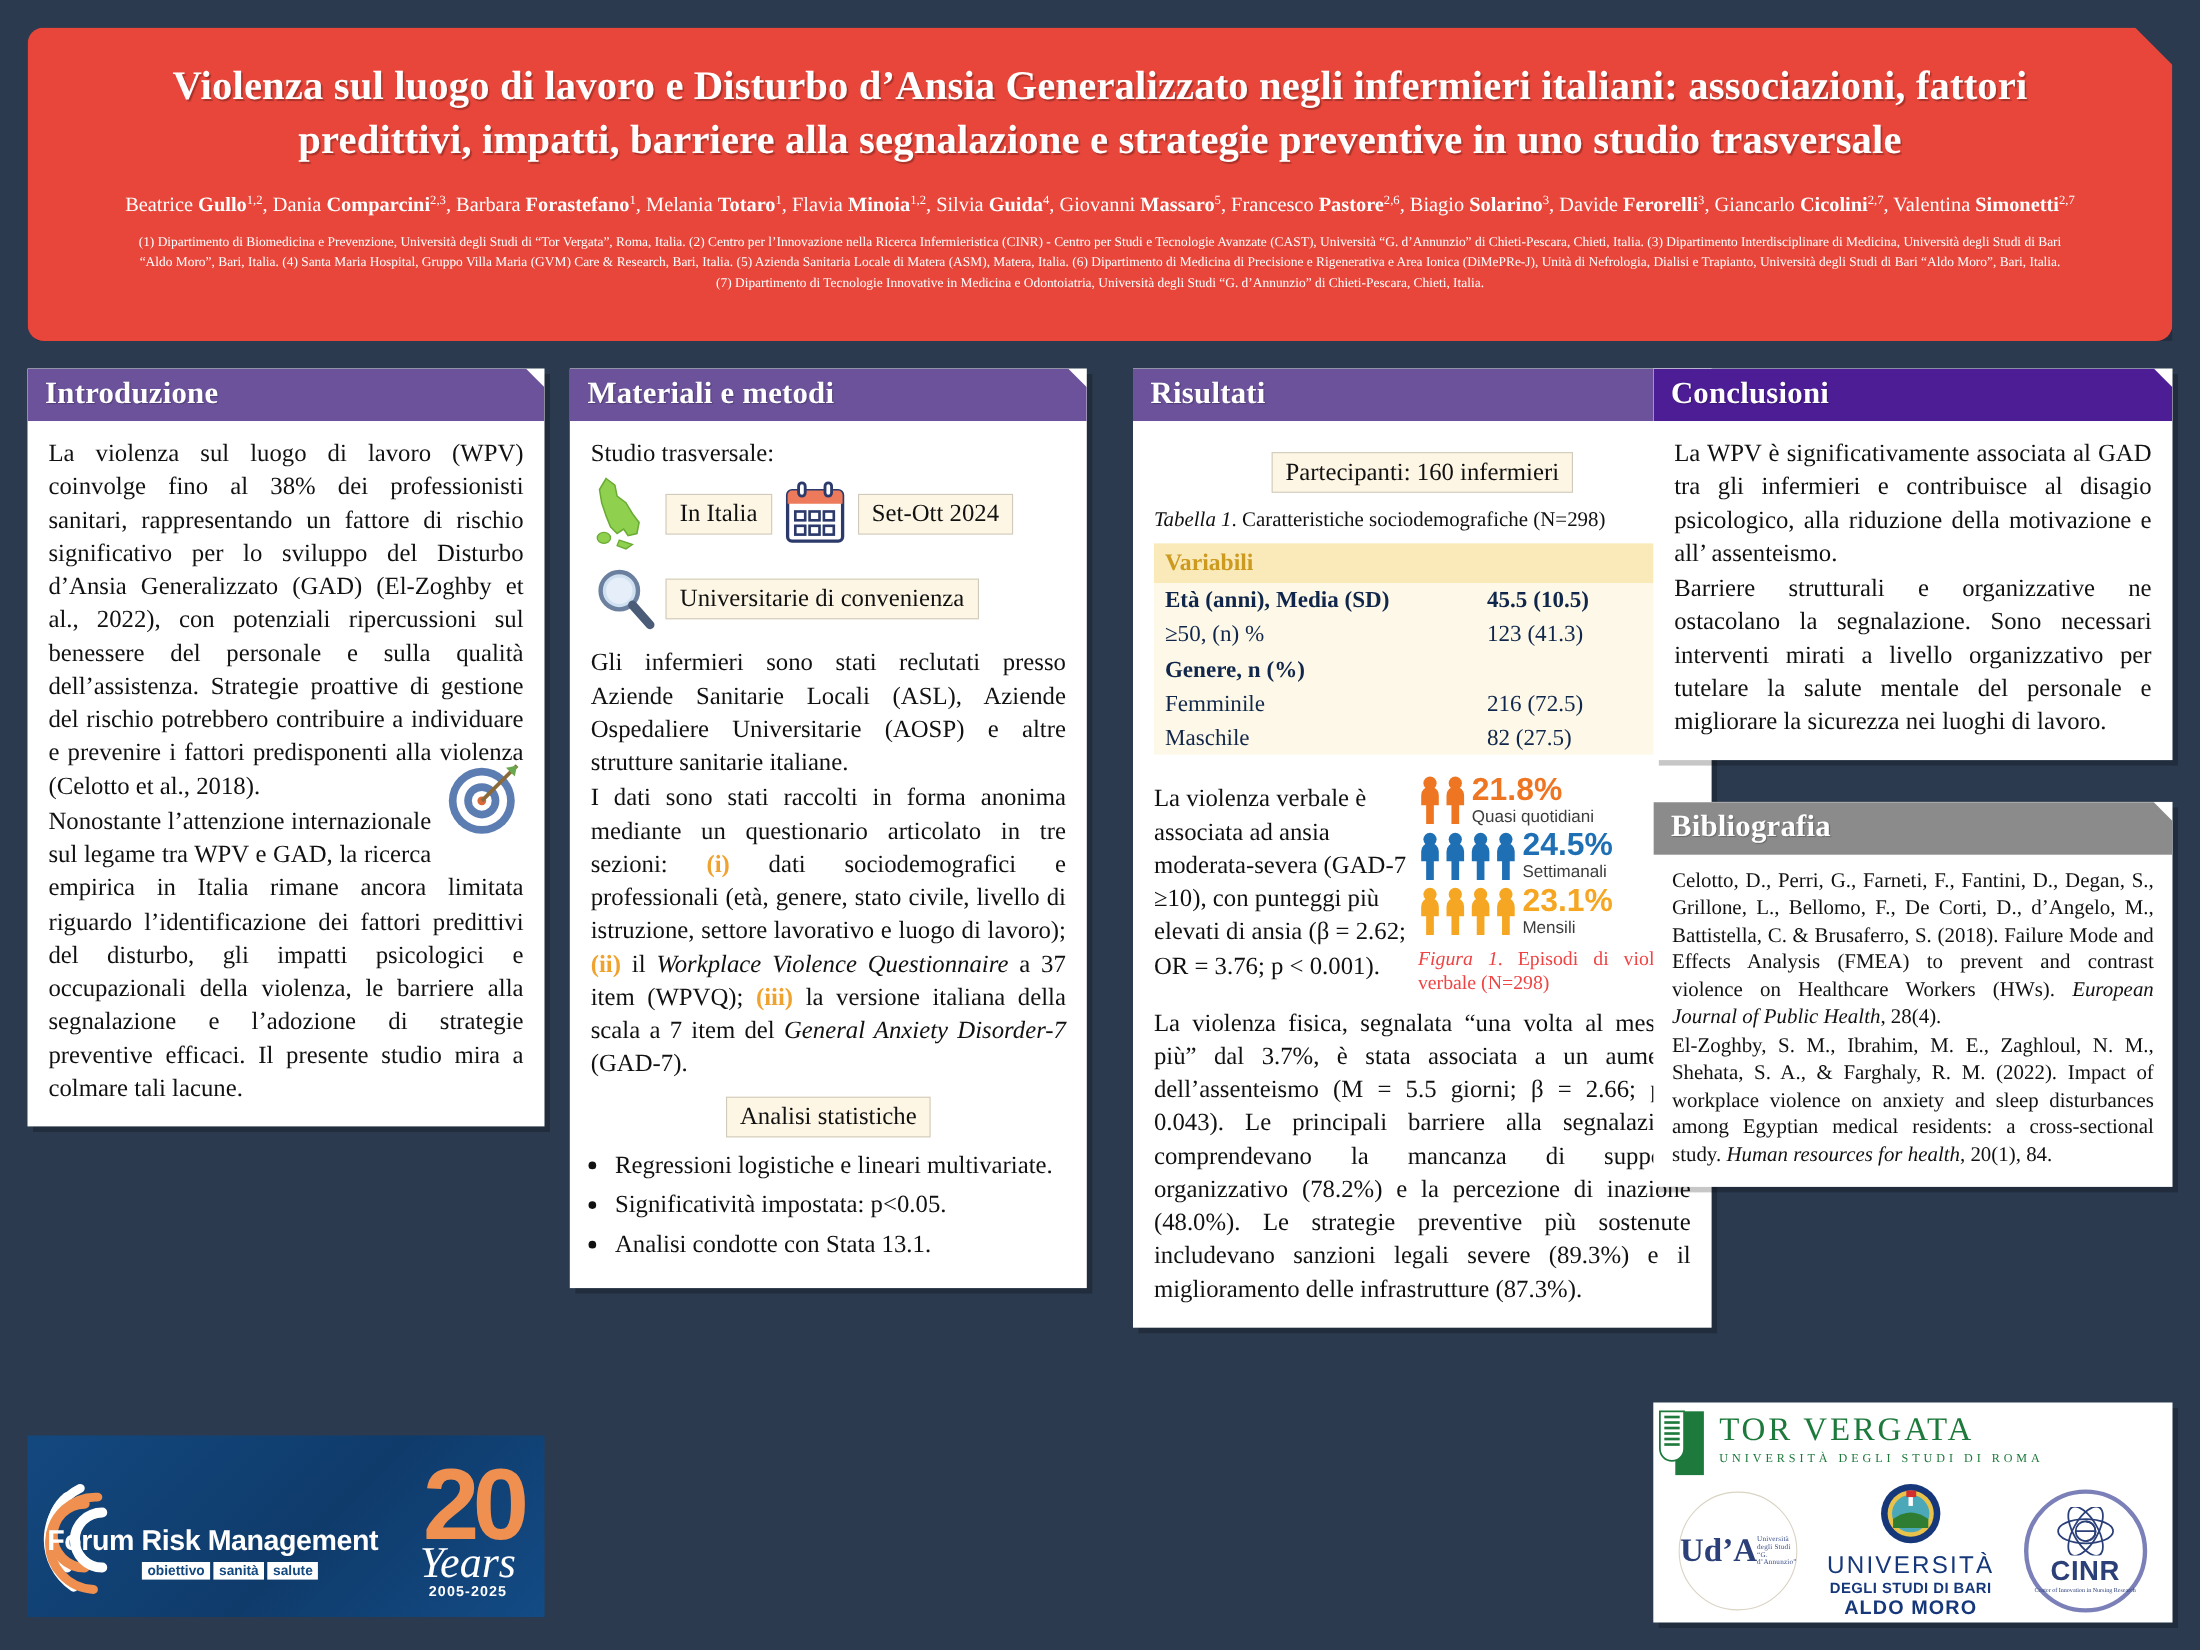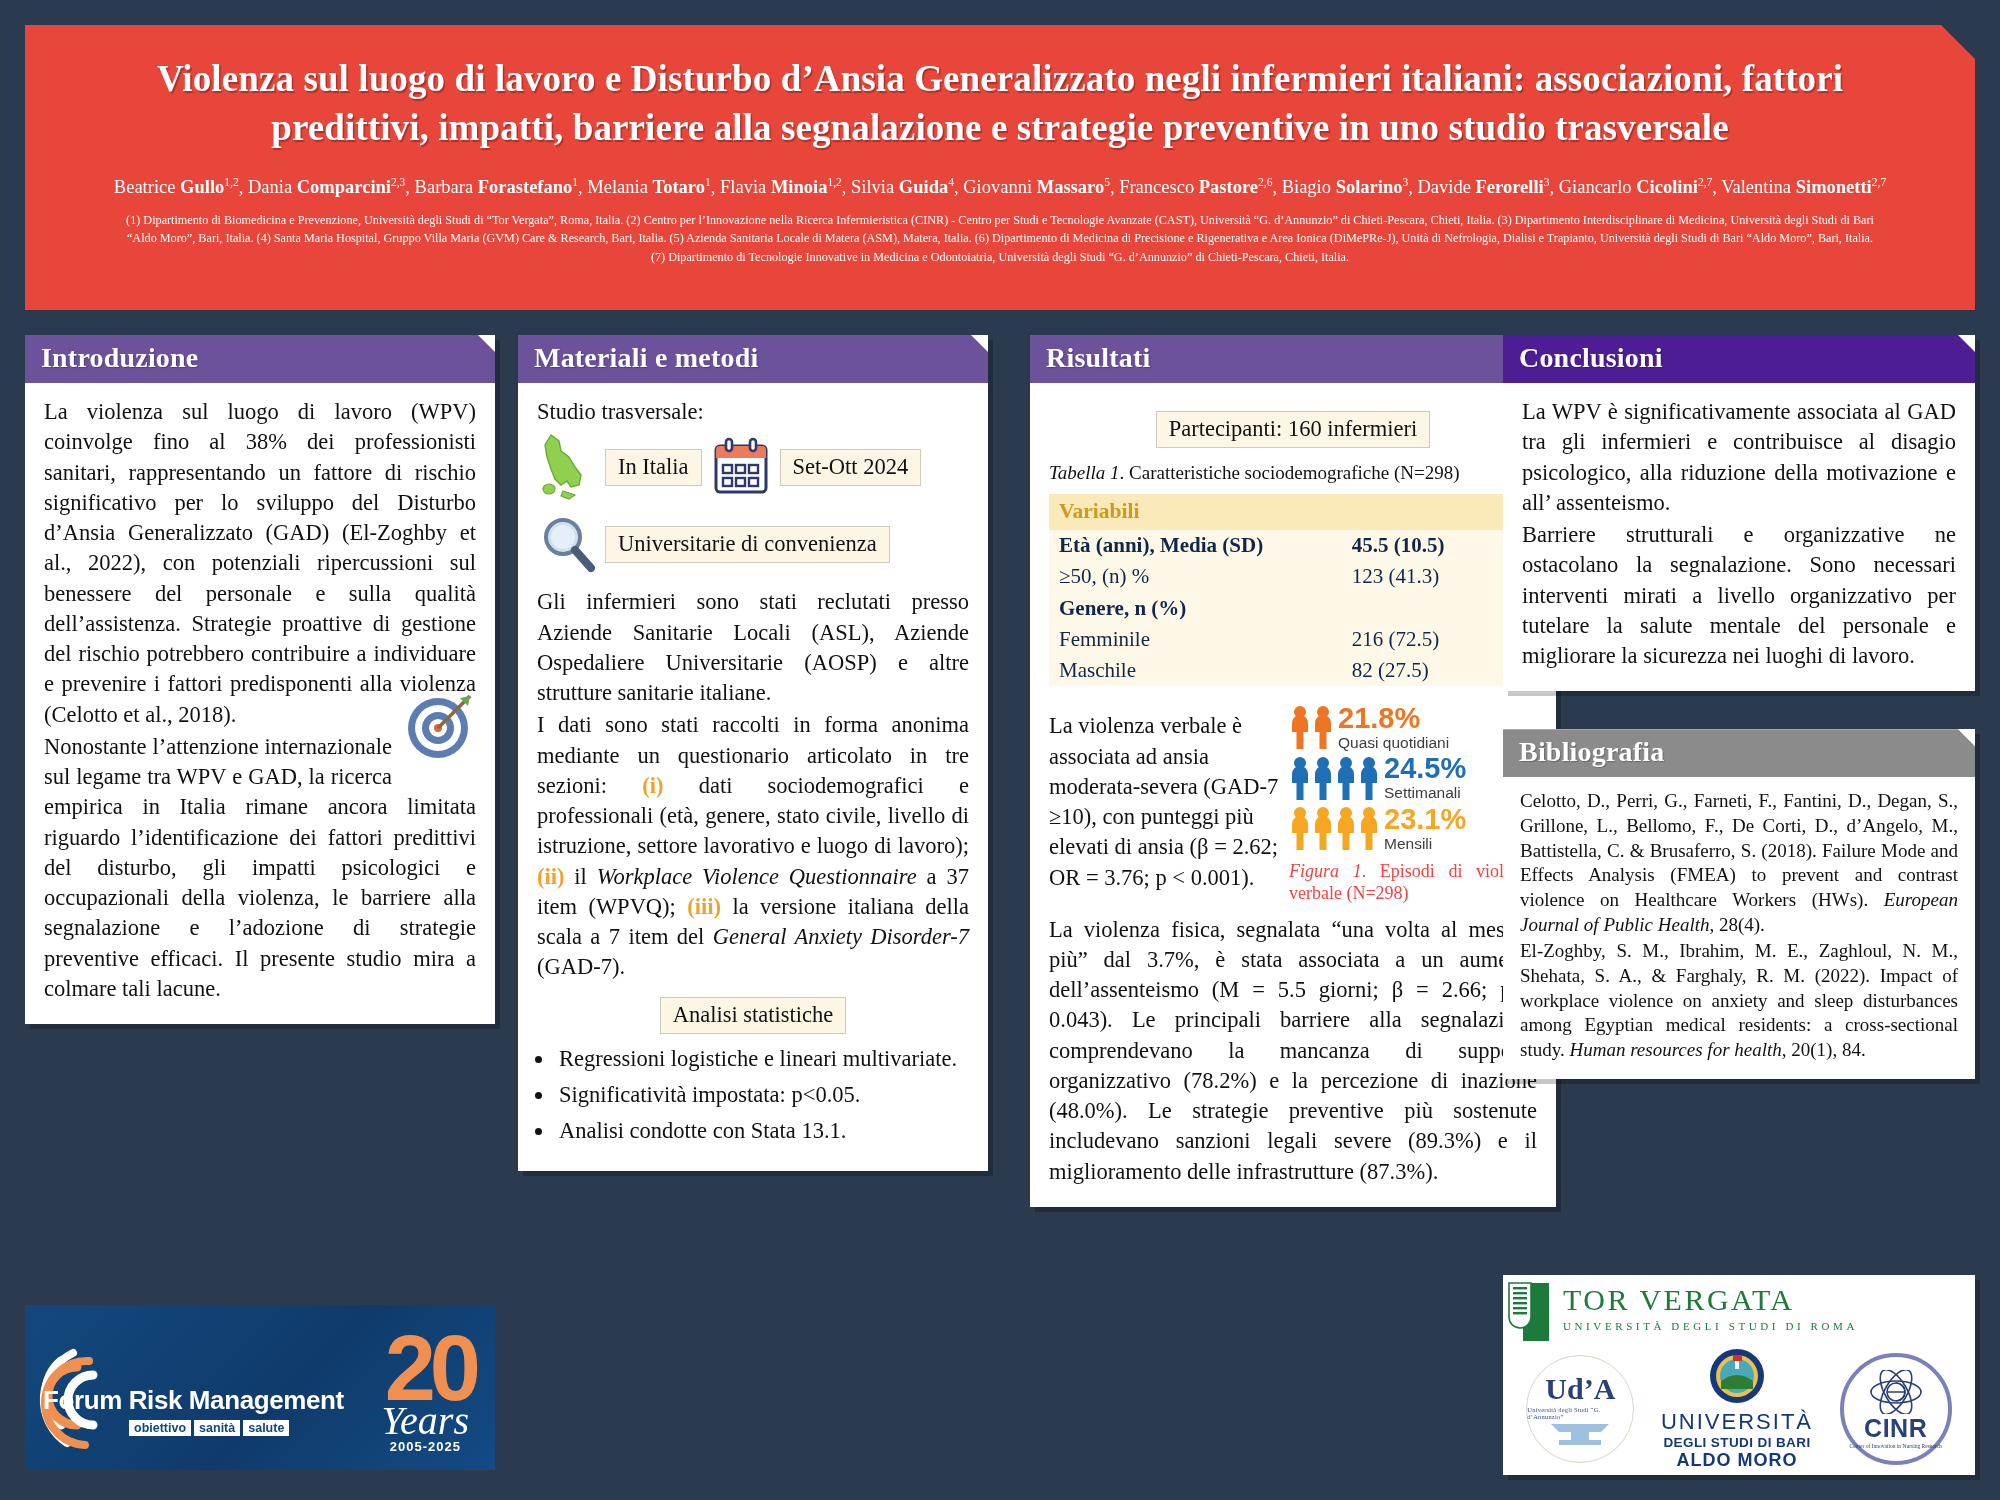--- a/index.html
+++ b/index.html
@@ -13,20 +13,21 @@
 
   
   .banner {
     position: absolute;
     left: 25px; top: 25px; width: 1950px; height: 285px;
     background: #e8463a;
     color: #ffffff;
     padding: 22px 40px 10px 40px;
     box-shadow: 6px 6px 0 rgba(0,0,0,0.18);
     clip-path: polygon(0 0, calc(100% - 34px) 0, 100% 34px, 100% 100%, 0 100%);
+    border-radius: 15px;
   }
   .poster-title {
     font-size: 37px;
     font-weight: bold;
     text-align: center;
     line-height: 1.32;
     letter-spacing: .1px;
     text-shadow: 1.5px 1.5px 1px rgba(0,0,0,0.28);
     padding: 8px 12px 0 12px;
   }
@@ -164,21 +165,21 @@
                   font-size: 40px; color:#fff; }
   .years-dates { position:absolute; right: 34px; top: 134px; font-family:"Liberation Sans",sans-serif;
                  font-size: 13px; font-weight:bold; color:#fff; letter-spacing: 1px; }
 
   .tv-row { position: absolute; left: 60px; top: 8px; display:flex; align-items:center; gap: 14px; }
   .tv-name { font-family: "Liberation Serif", serif; color:#1d7a3c; font-size: 30px; letter-spacing: 2.5px; }
   .tv-sub  { font-family: "Liberation Serif", serif; color:#1d7a3c; font-size: 11px; letter-spacing: 3.6px; margin-top: 3px; }
 
   .uni-row { position:absolute; left: 10px; top: 72px; width: 452px; display:flex; align-items:center; justify-content: space-around; }
   .uda { width: 108px; height: 108px; border-radius: 50%; border: 1px solid #d9d4c4; display:flex; align-items:center;
-         justify-content:center; flex-direction: column; }
+         justify-content:center; }
   .uda-t { font-family:"Liberation Serif", serif; font-weight:bold; font-size: 30px; color:#2b3f78; }
   .uda-s { font-size: 6.5px; color:#3a4f8a; letter-spacing: .2px; }
   .bari { text-align:center; }
   .bari-t1 { font-family:"Liberation Sans", sans-serif; font-size: 22px; color:#16387a; letter-spacing: 2px; }
   .bari-t2 { font-family:"Liberation Sans", sans-serif; font-size: 13.5px; font-weight:bold; color:#16387a; letter-spacing: .4px; }
   .bari-t3 { font-family:"Liberation Sans", sans-serif; font-size: 18px; font-weight:bold; color:#16387a; letter-spacing: 1px; }
   .cinr { width: 112px; height: 112px; border-radius:50%; border: 4px solid #7b81b8; display:flex;
           align-items:center; justify-content:center; flex-direction:column; }
   .cinr-t { font-family:"Liberation Sans", sans-serif; font-size: 25px; font-weight: bold; color:#2b3f78; letter-spacing:.5px; }
   .cinr-s { font-size: 5.5px; color:#2b3f78; }

